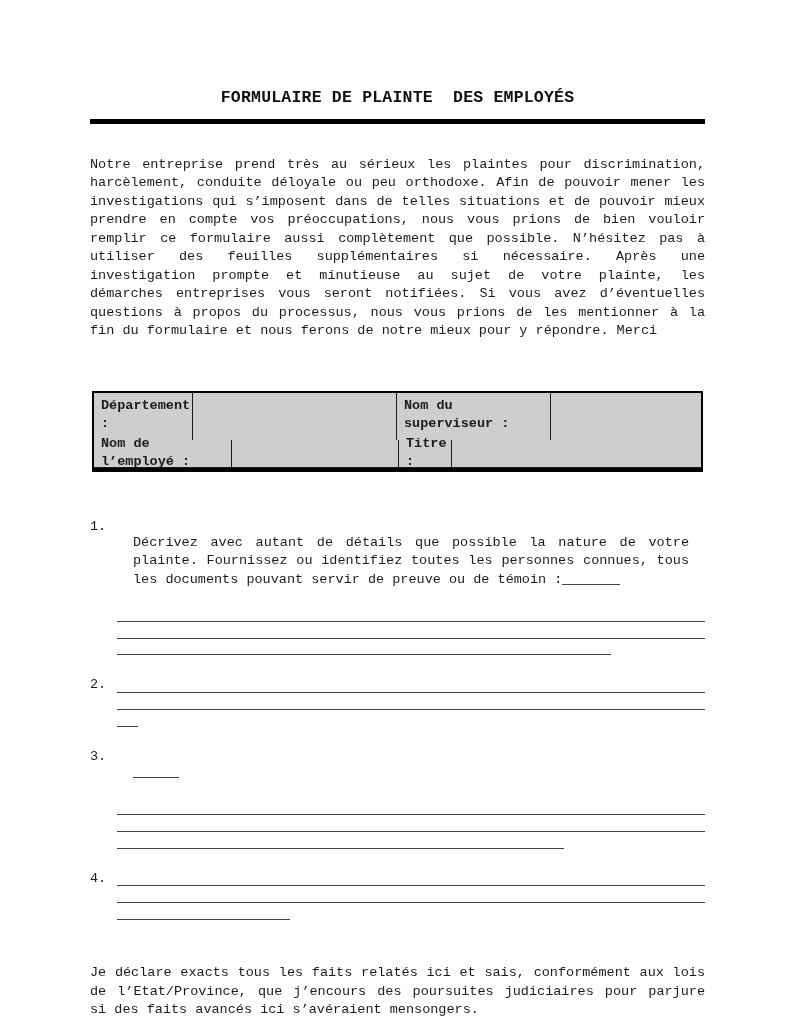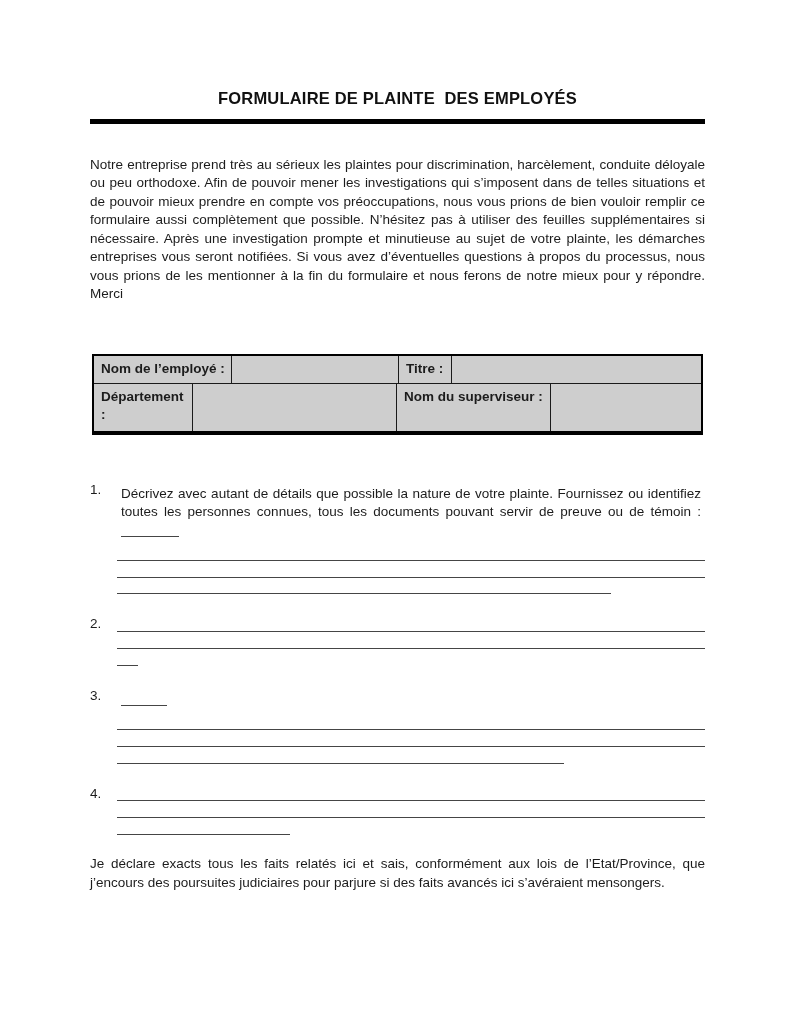--- a/index.html
+++ b/index.html
@@ -2,21 +2,21 @@
 <html lang="fr"><head>
 <meta charset="utf-8">
 <style>
   html,body{margin:0;padding:0;background:#ffffff;}
   .page{
     position:relative;
     width:794px;height:1024px;
     box-sizing:border-box;
     background:#ffffff;
     padding:86px 89px 0 90px;
-    font-family:Liberation Sans, sans-serif;
+    font-family:Liberation Mono, monospace;
     font-size:13.5px;line-height:18.5px;
     color:#1c1c1c;
     overflow:hidden;
   }
   .doc-title{
     text-align:center;font-weight:700;font-size:16.5px;line-height:24px;
     white-space:pre-wrap;letter-spacing:.2px;color:#111;
   }
   .title-rule{height:4.5px;background:#000;margin-top:9px;}
   .intro{margin-top:32px;text-align:justify;}
@@ -46,50 +46,50 @@
   .it-r2 .c1{width:99px;}
   .it-r2 .c2{width:204px;}
   .it-r2 .c3{width:154px;}
 
   
   .questions{margin-top:46px;}
   .question{display:flex;}
   .question + .question{margin-top:21px;}
   .q-num{flex:none;width:27px;}
   .q-body{flex:1;min-width:0;}
-  .q-text{margin:4px;text-align:justify;}
+  .q-text{margin:16px;text-align:justify;}
   .trail{
     display:inline-block;height:12px;vertical-align:-2px;
     border-bottom:1.5px solid #454545;
   }
   .fill-line{height:15.8px;border-bottom:1.5px solid #454545;}
 
-  .declaration{margin-top:20px;text-align:justify;}
+  .declaration{margin-top:44px;text-align:justify;}
 </style>
 </head>
 <body>
 
 <div class="page">
 
   <div class="doc-title">FORMULAIRE DE PLAINTE  DES EMPLOYÉS</div>
   <div class="title-rule"></div>
 
   <p class="intro">Notre entreprise prend très au sérieux les plaintes pour discrimination, harcèlement, conduite déloyale ou peu orthodoxe. Afin de pouvoir mener les investigations qui s’imposent dans de telles situations et de pouvoir mieux prendre en compte vos préoccupations, nous vous prions de bien vouloir remplir ce formulaire aussi complètement que possible. N’hésitez pas à utiliser des feuilles supplémentaires si nécessaire. Après une investigation prompte et minutieuse au sujet de votre plainte, les démarches entreprises vous seront notifiées. Si vous avez d’éventuelles questions à propos du processus, nous vous prions de les mentionner à la fin du formulaire et nous ferons de notre mieux pour y répondre. Merci</p>
 
   <div class="info-table">
+    <div class="it-row it-r2">
+      <div class="it-cell c1 it-lbl">Département :</div>
+      <div class="it-cell c2"></div>
+      <div class="it-cell c3 it-lbl">Nom du superviseur :</div>
+      <div class="it-cell last"></div>
+    </div>
     <div class="it-row it-r1">
       <div class="it-cell c1 it-lbl">Nom de l’employé :</div>
       <div class="it-cell c2"></div>
       <div class="it-cell c3 it-lbl">Titre :</div>
-      <div class="it-cell last"></div>
-    </div>
-    <div class="it-row it-r2">
-      <div class="it-cell c1 it-lbl">Département :</div>
-      <div class="it-cell c2"></div>
-      <div class="it-cell c3 it-lbl">Nom du superviseur :</div>
       <div class="it-cell last"></div>
     </div>
   </div>
 
   <div class="questions">
 
     <div class="question">
       <div class="q-num">1.</div>
       <div class="q-body">
         <p class="q-text"><span>Décrivez avec autant de détails que possible la nature de votre plainte. Fournissez ou identifiez toutes les personnes connues, tous les documents pouvant servir de preuve ou de témoin :</span><span class="trail" style="width: 58px;"></span></p>

